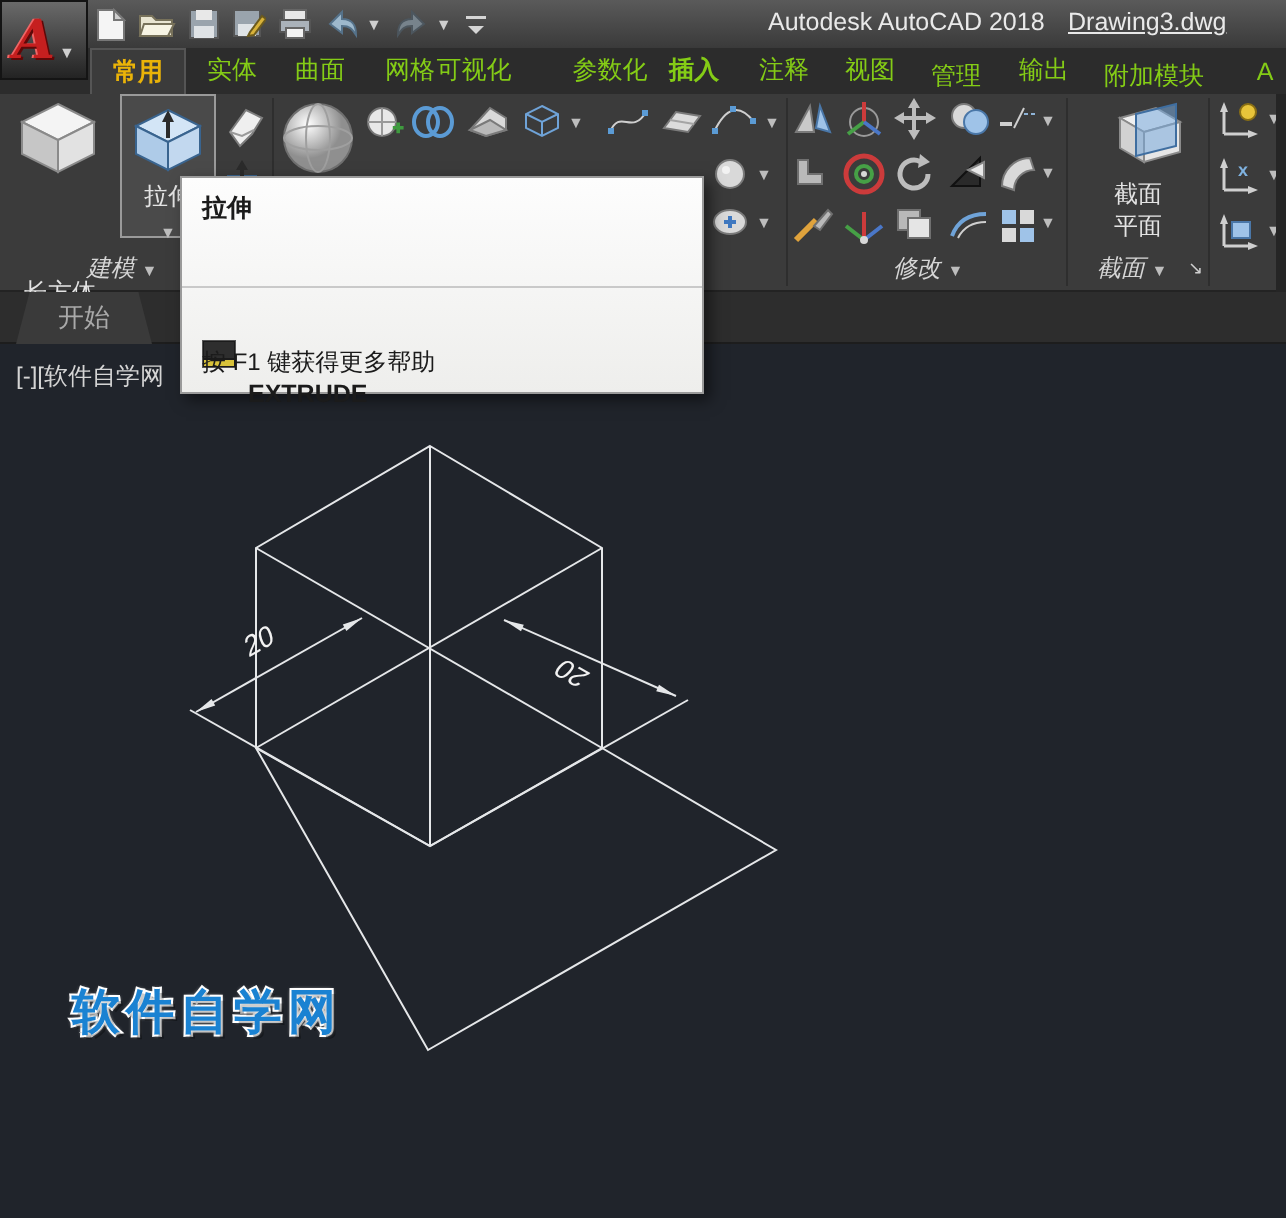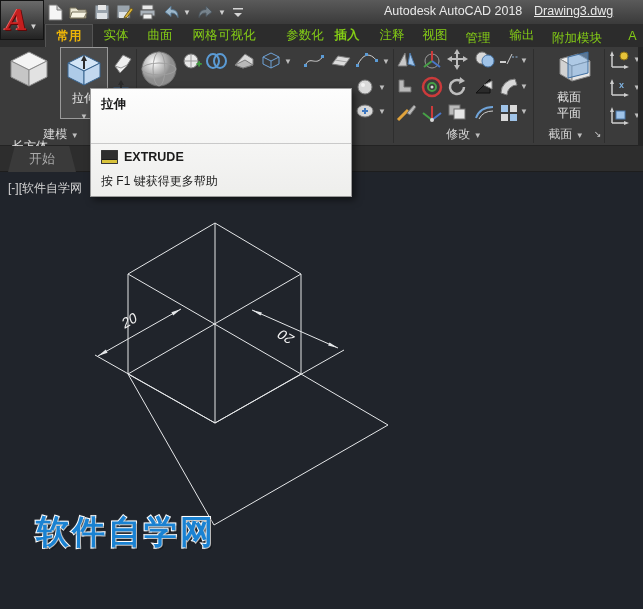--- a/index.html
+++ b/index.html
@@ -19,46 +19,46 @@
   .qat .dd{color:#cfcfcf;font-size:8px;margin-left:-3px;}
   .title-text{top:4px;color:#e9e9e9;font-size:12.5px;white-space:nowrap;}
   
   .tabrow{left:0;top:24px;width:643px;height:23px;background:#2c2c2c;}
   .rtab{position:absolute;top:0;height:23px;display:flex;align-items:center;justify-content:center;
         color:#84cc16;font-size:12.5px;white-space:nowrap;cursor:default;}
   .rtab.active{background:#3b3b3b;color:#eab308;border:1px solid #555;border-bottom:none;box-sizing:border-box;font-weight:bold;}
   
   .ribbon{left:0;top:47px;width:643px;height:99px;background:#3b3b3b;border-bottom:1px solid #232323;box-sizing:border-box;}
   .psep{position:absolute;top:2px;width:1px;height:94px;background:#2e2e2e;}
-  .plabel{position:absolute;top:79px;height:16px;color:#d6d6d6;font-size:12px;text-align:center;white-space:nowrap;}
+  .plabel{position:absolute;top:79px;height:16px;color:#d6d6d6;font-size:12px;text-align:center;white-space:nowrap;font-style:italic;}
   .plabel .dd{font-size:8px;color:#bdbdbd;}
   .bigbtn-label{position:absolute;color:#e3e3e3;font-size:12px;text-align:center;white-space:nowrap;}
   .hoverbtn{position:absolute;background:#4a4a4a;border:1px solid #9a9a9a;box-sizing:border-box;}
   .launcher{position:absolute;color:#cfcfcf;font-size:9px;}
   
   .filetabs{left:0;top:146px;width:643px;height:26px;background:#2d2d2d;border-bottom:1px solid #1d1d1d;box-sizing:border-box;}
   .starttab{position:absolute;left:8px;top:0;width:68px;height:26px;background:#3a3a3a;
             clip-path:polygon(10% 0,90% 0,100% 100%,0 100%);
             color:#a9a9a9;font-size:13px;display:flex;align-items:center;justify-content:center;}
   
   .canvas{left:0;top:172px;width:643px;height:437px;background:#20242b;}
   .vplabel{left:8px;top:8px;color:#d4d4d4;font-size:12px;white-space:nowrap;}
   .watermark{left:36px;top:318px;color:#1a82d2;font-weight:bold;z-index:5;}
-  .wm1{font-size:33px;letter-spacing:3px;-webkit-text-stroke:2px #ffffff;paint-order:stroke fill;
-       text-shadow:0 0 2px #fff,2px 2px 0 rgba(0,0,0,.35);margin-top:20px;}
+  .wm1{font-size:24px;letter-spacing:3px;-webkit-text-stroke:2px #ffffff;paint-order:stroke fill;
+       text-shadow:0 0 2px #fff,2px 2px 0 rgba(0,0,0,.35);}
   .wm2{font-size:13.5px;letter-spacing:1.5px;-webkit-text-stroke:1.2px #ffffff;paint-order:stroke fill;
        margin-top:0px;text-shadow:0 0 1px #fff;}
   
   .tooltip{left:90px;top:88px;width:262px;height:109px;z-index:60;background:linear-gradient(#fdfdfd,#eeeeec);
            border:1px solid #9a9a9a;box-sizing:border-box;box-shadow:3px 3px 7px rgba(0,0,0,.5);}
   .tt-title{position:absolute;left:10px;top:7px;font-size:12.5px;font-weight:bold;color:#1b1b1b;}
   .tt-desc{position:absolute;left:10px;top:28px;font-size:11.5px;color:#1b1b1b;white-space:nowrap;}
   .tt-div{position:absolute;left:0px;top:54px;width:100%;height:1px;background:#c9c9c9;}
   .tt-cmdrow{position:absolute;left:10px;top:61px;display:flex;align-items:center;gap:6px;}
-  .tt-cmd{font-size:12.5px;font-weight:bold;color:#1b1b1b;}
+  .tt-cmd{font-size:12.5px;font-weight:bold;color:#1b1b1b;margin-top:40px;}
   .tt-help{position:absolute;left:10px;top:84px;font-size:12px;font-weight:400;color:#1b1b1b;text-align:center;}
 </style>
 </head>
 <body>
 
 <div class="abs titlebar"></div>
 
 <div class="abs applogo">
   <span class="a">A</span>
   <span class="dd">▼</span>

